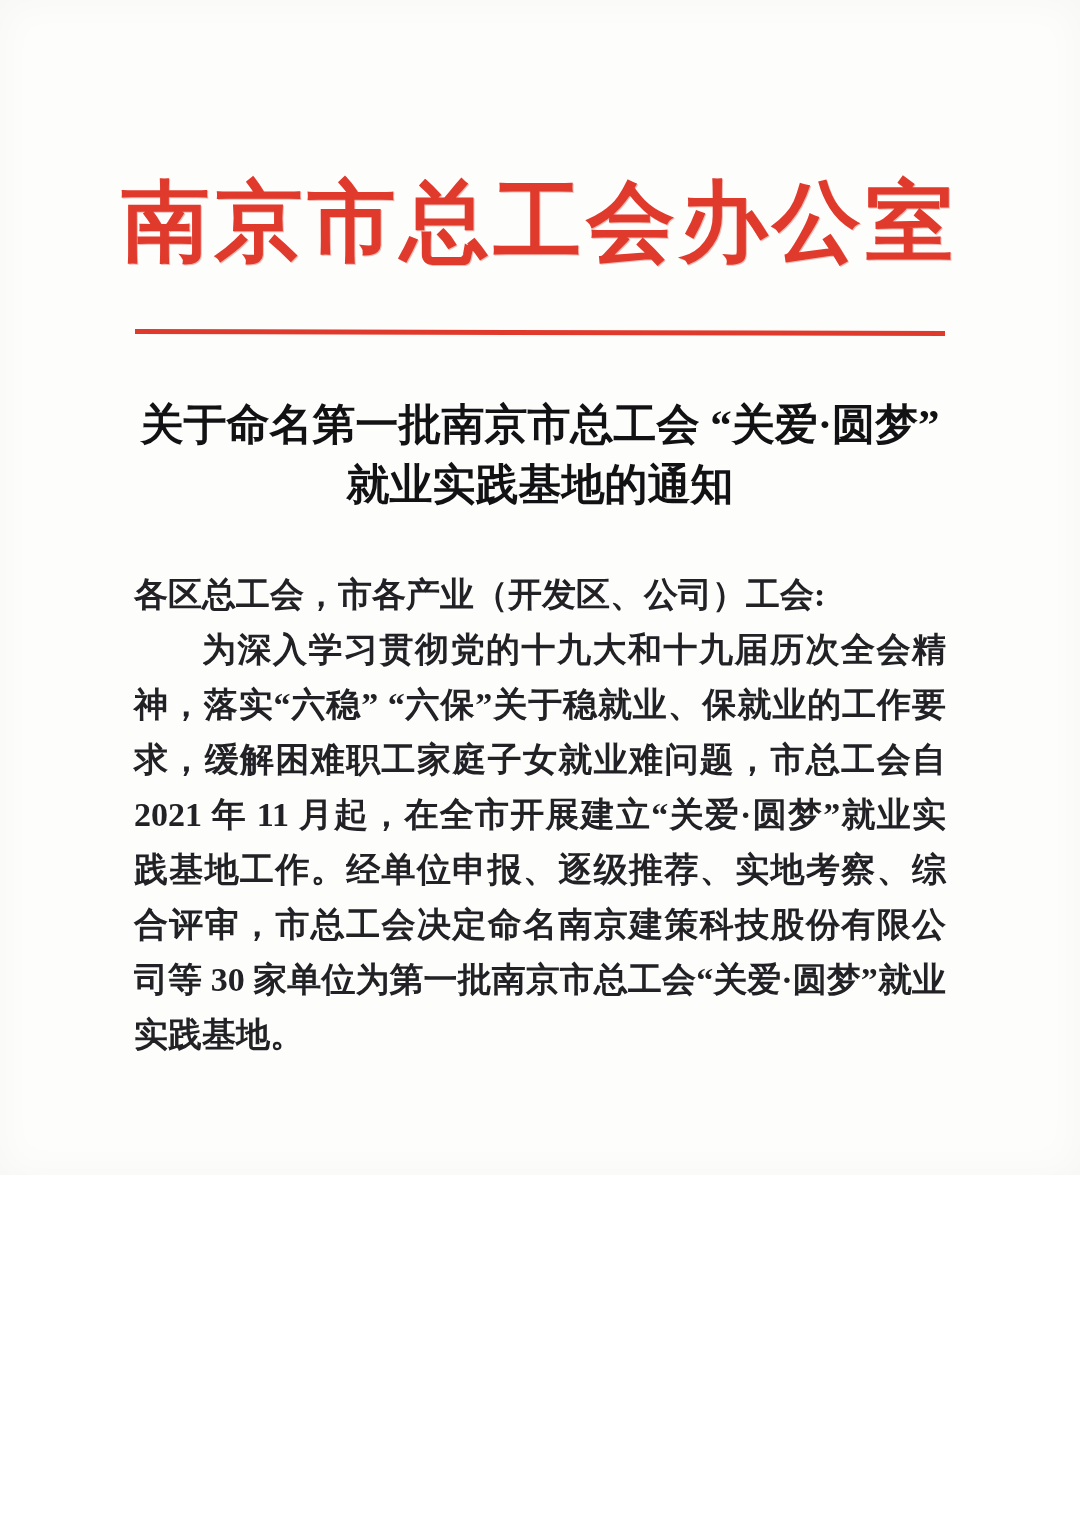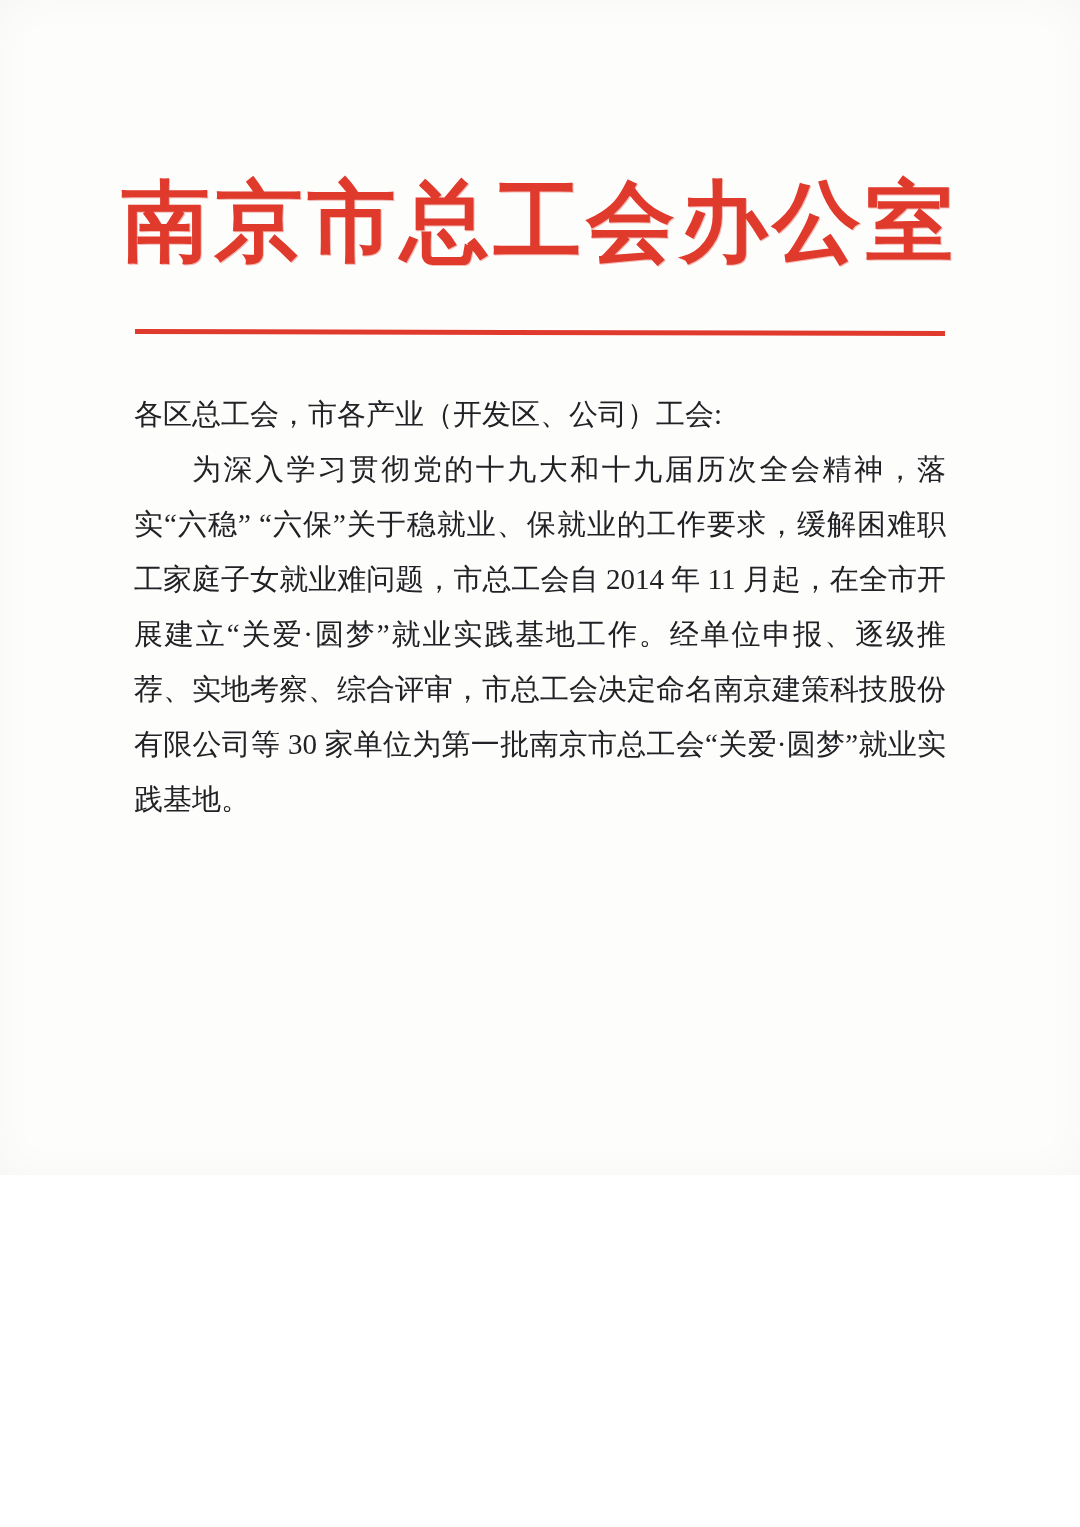--- a/index.html
+++ b/index.html
@@ -51,24 +51,25 @@
     text-align: center;
     font-size: 43px;
     font-weight: 700;
     line-height: 60px;
     color: #121214;
   }
   
   .doc-body {
     width: 812px;
     margin: 52px auto 0 auto;
-    font-size: 29px;
+    font-size: 34px;
     line-height: 55px;
     text-align: justify;
     color: #222226;
+    font-weight: bold;
   }
   .salutation { text-indent: 0; }
   .para { text-indent: 2em; }
   
   .page-number {
     position: absolute;
     top: 1376px;
     left: 0;
     width: 100%;
     text-align: center;
@@ -81,21 +82,25 @@
 <body>
 
 <div class="page">
 
   <div class="letterhead">
     <span class="letterhead-text">南京市总工会办公室</span>
   </div>
 
   <div class="red-rule"></div>
 
+  <div class="doc-title">
+    <div>关于命名第一批南京市总工会 “关爱·圆梦”</div>
+    <div>就业实践基地的通知</div>
+  </div>
 
   <div class="doc-body">
     <p class="salutation">各区总工会，市各产业（开发区、公司）工会:</p>
-    <p class="para">为深入学习贯彻党的十九大和十九届历次全会精神，落实“六稳” “六保”关于稳就业、保就业的工作要求，缓解困难职工家庭子女就业难问题，市总工会自 2014 年 11 月起，在全市开展建立“关爱·圆梦”就业实践基地工作。经单位申报、逐级推荐、实地考察、综合评审，市总工会决定命名南京建策科技股份有限公司等 30 家单位为第一批南京市总工会“关爱·圆梦”就业实践基地。</p>
+    <p class="para">为深入学习贯彻党的十九大和十九届历次全会精神，落实“六稳” “六保”关于稳就业、保就业的工作要求，缓解困难职工家庭子女就业难问题，市总工会自 2021 年 11 月起，在全市开展建立“关爱·圆梦”就业实践基地工作。经单位申报、逐级推荐、实地考察、综合评审，市总工会决定命名南京建策科技股份有限公司等 30 家单位为第一批南京市总工会“关爱·圆梦”就业实践基地。</p>
   </div>
 
   <div class="page-number">—1—</div>
 
 </div>
 
 </body></html>

